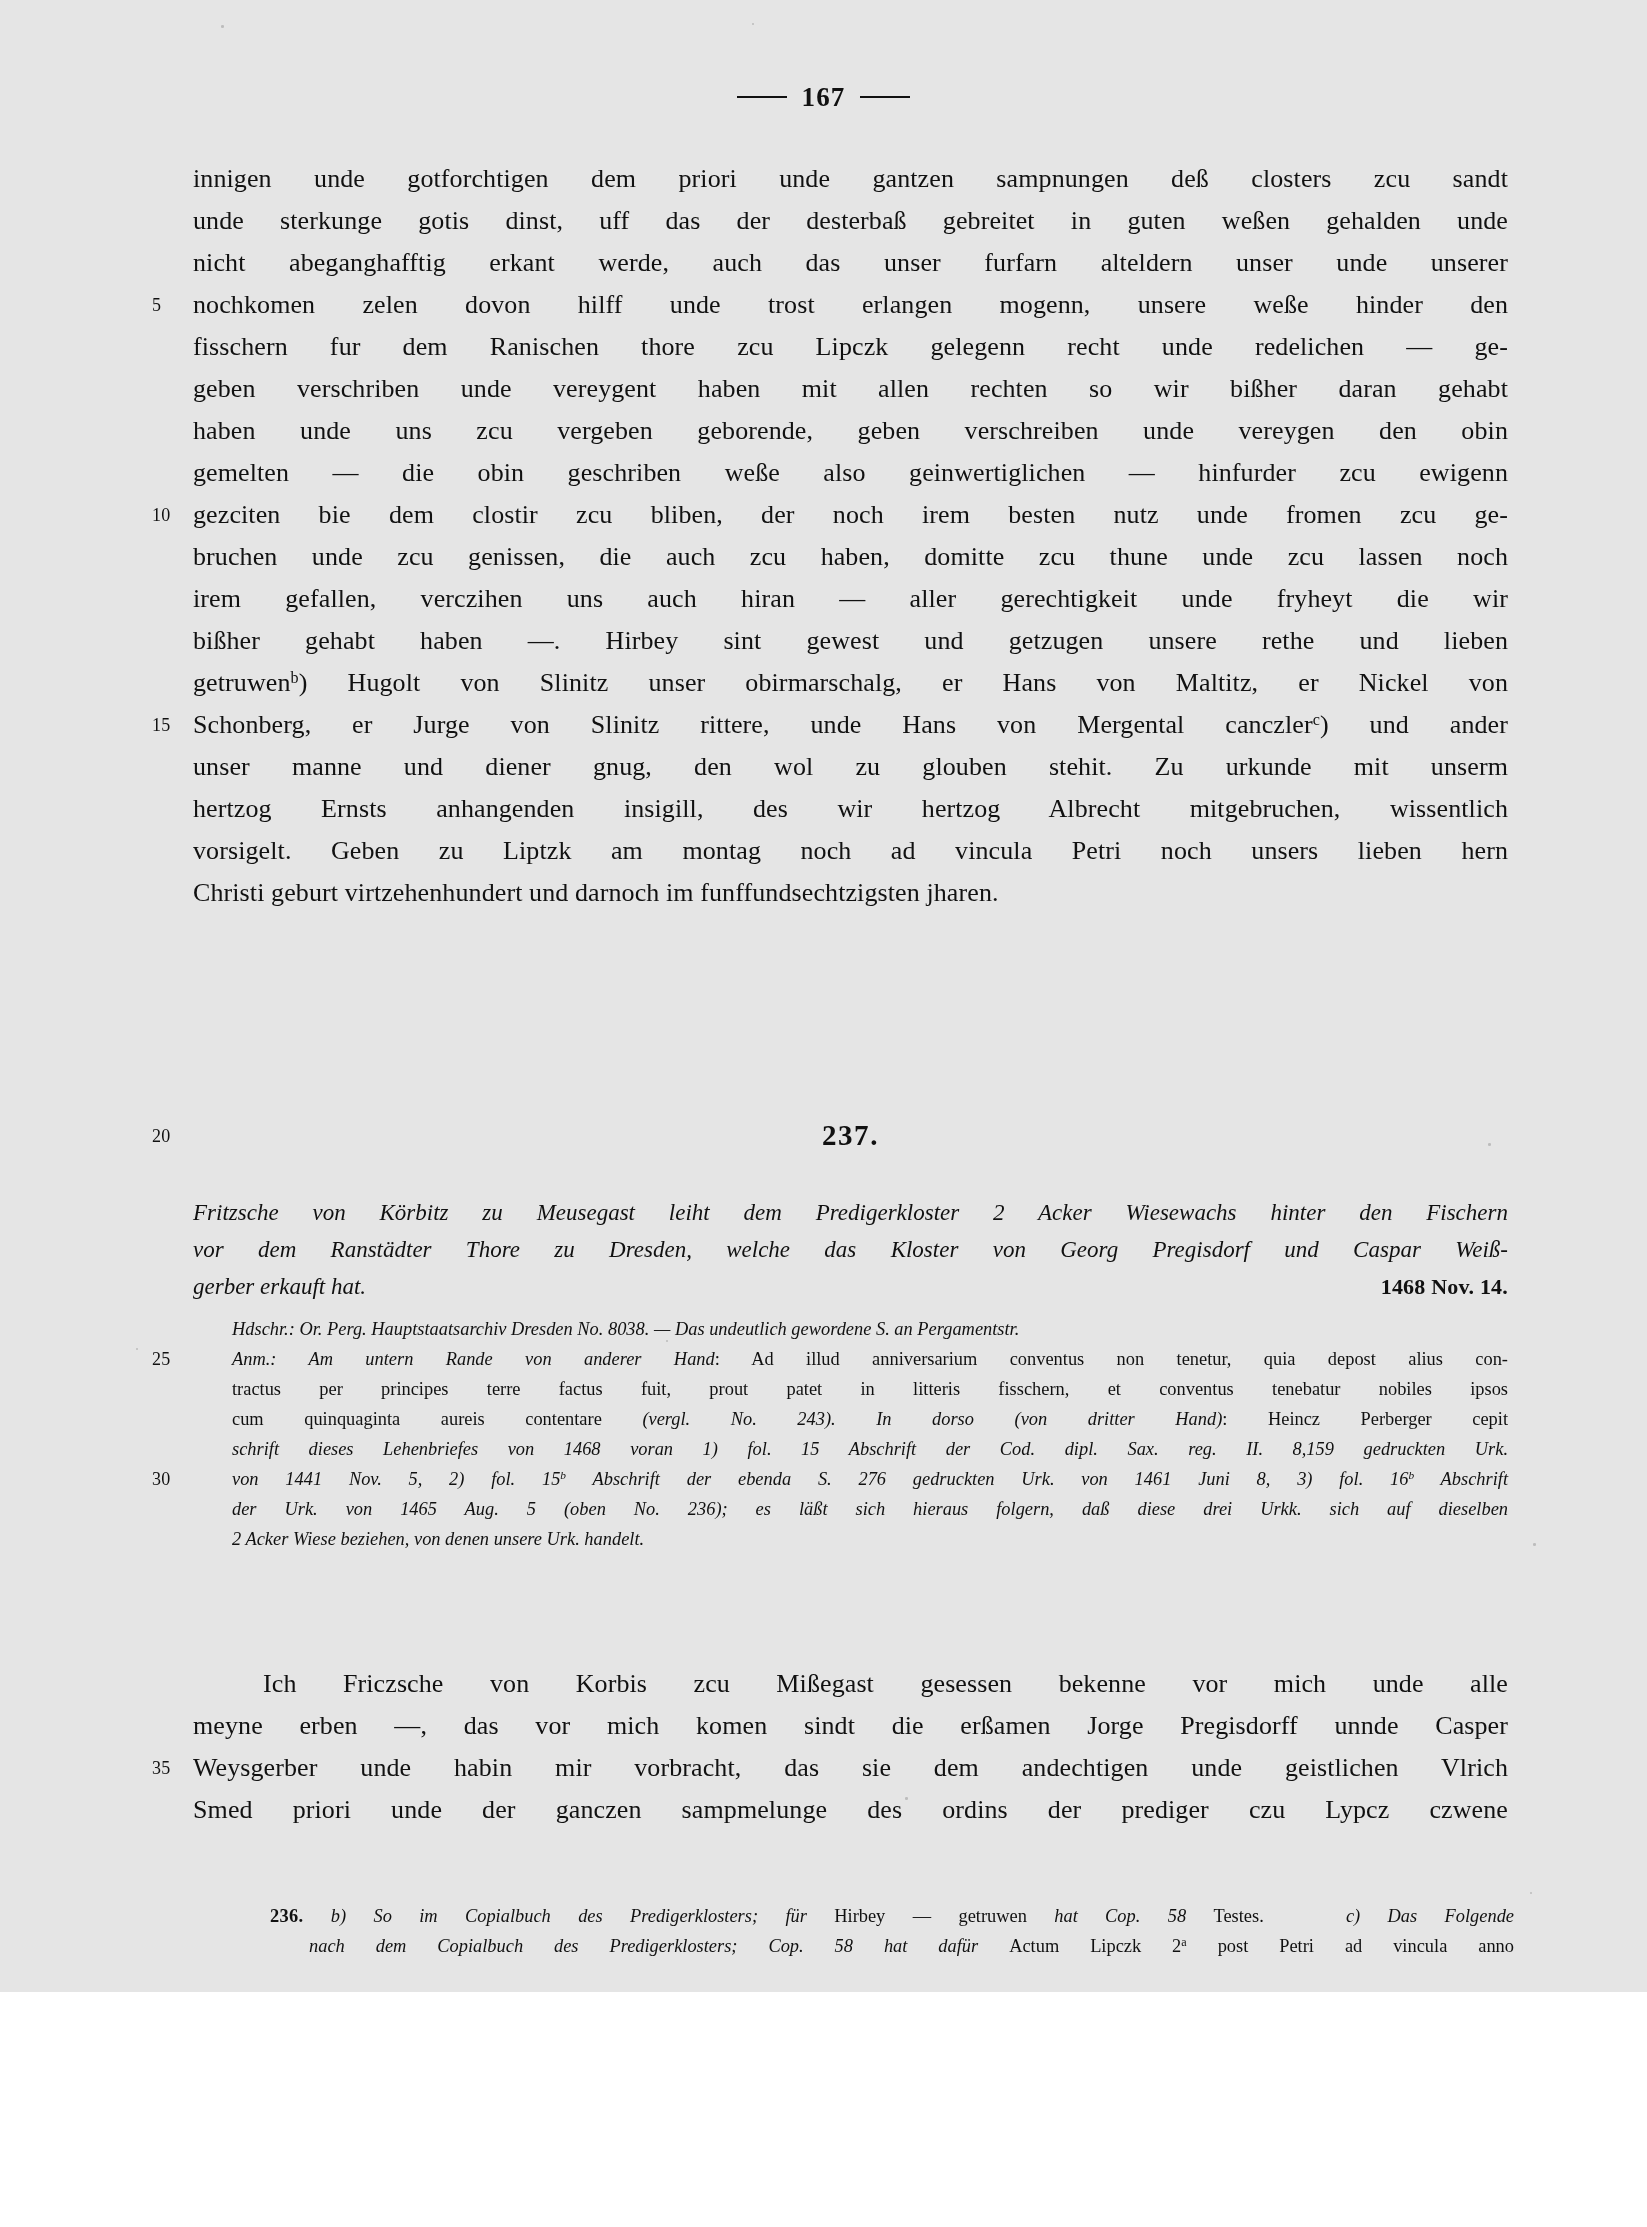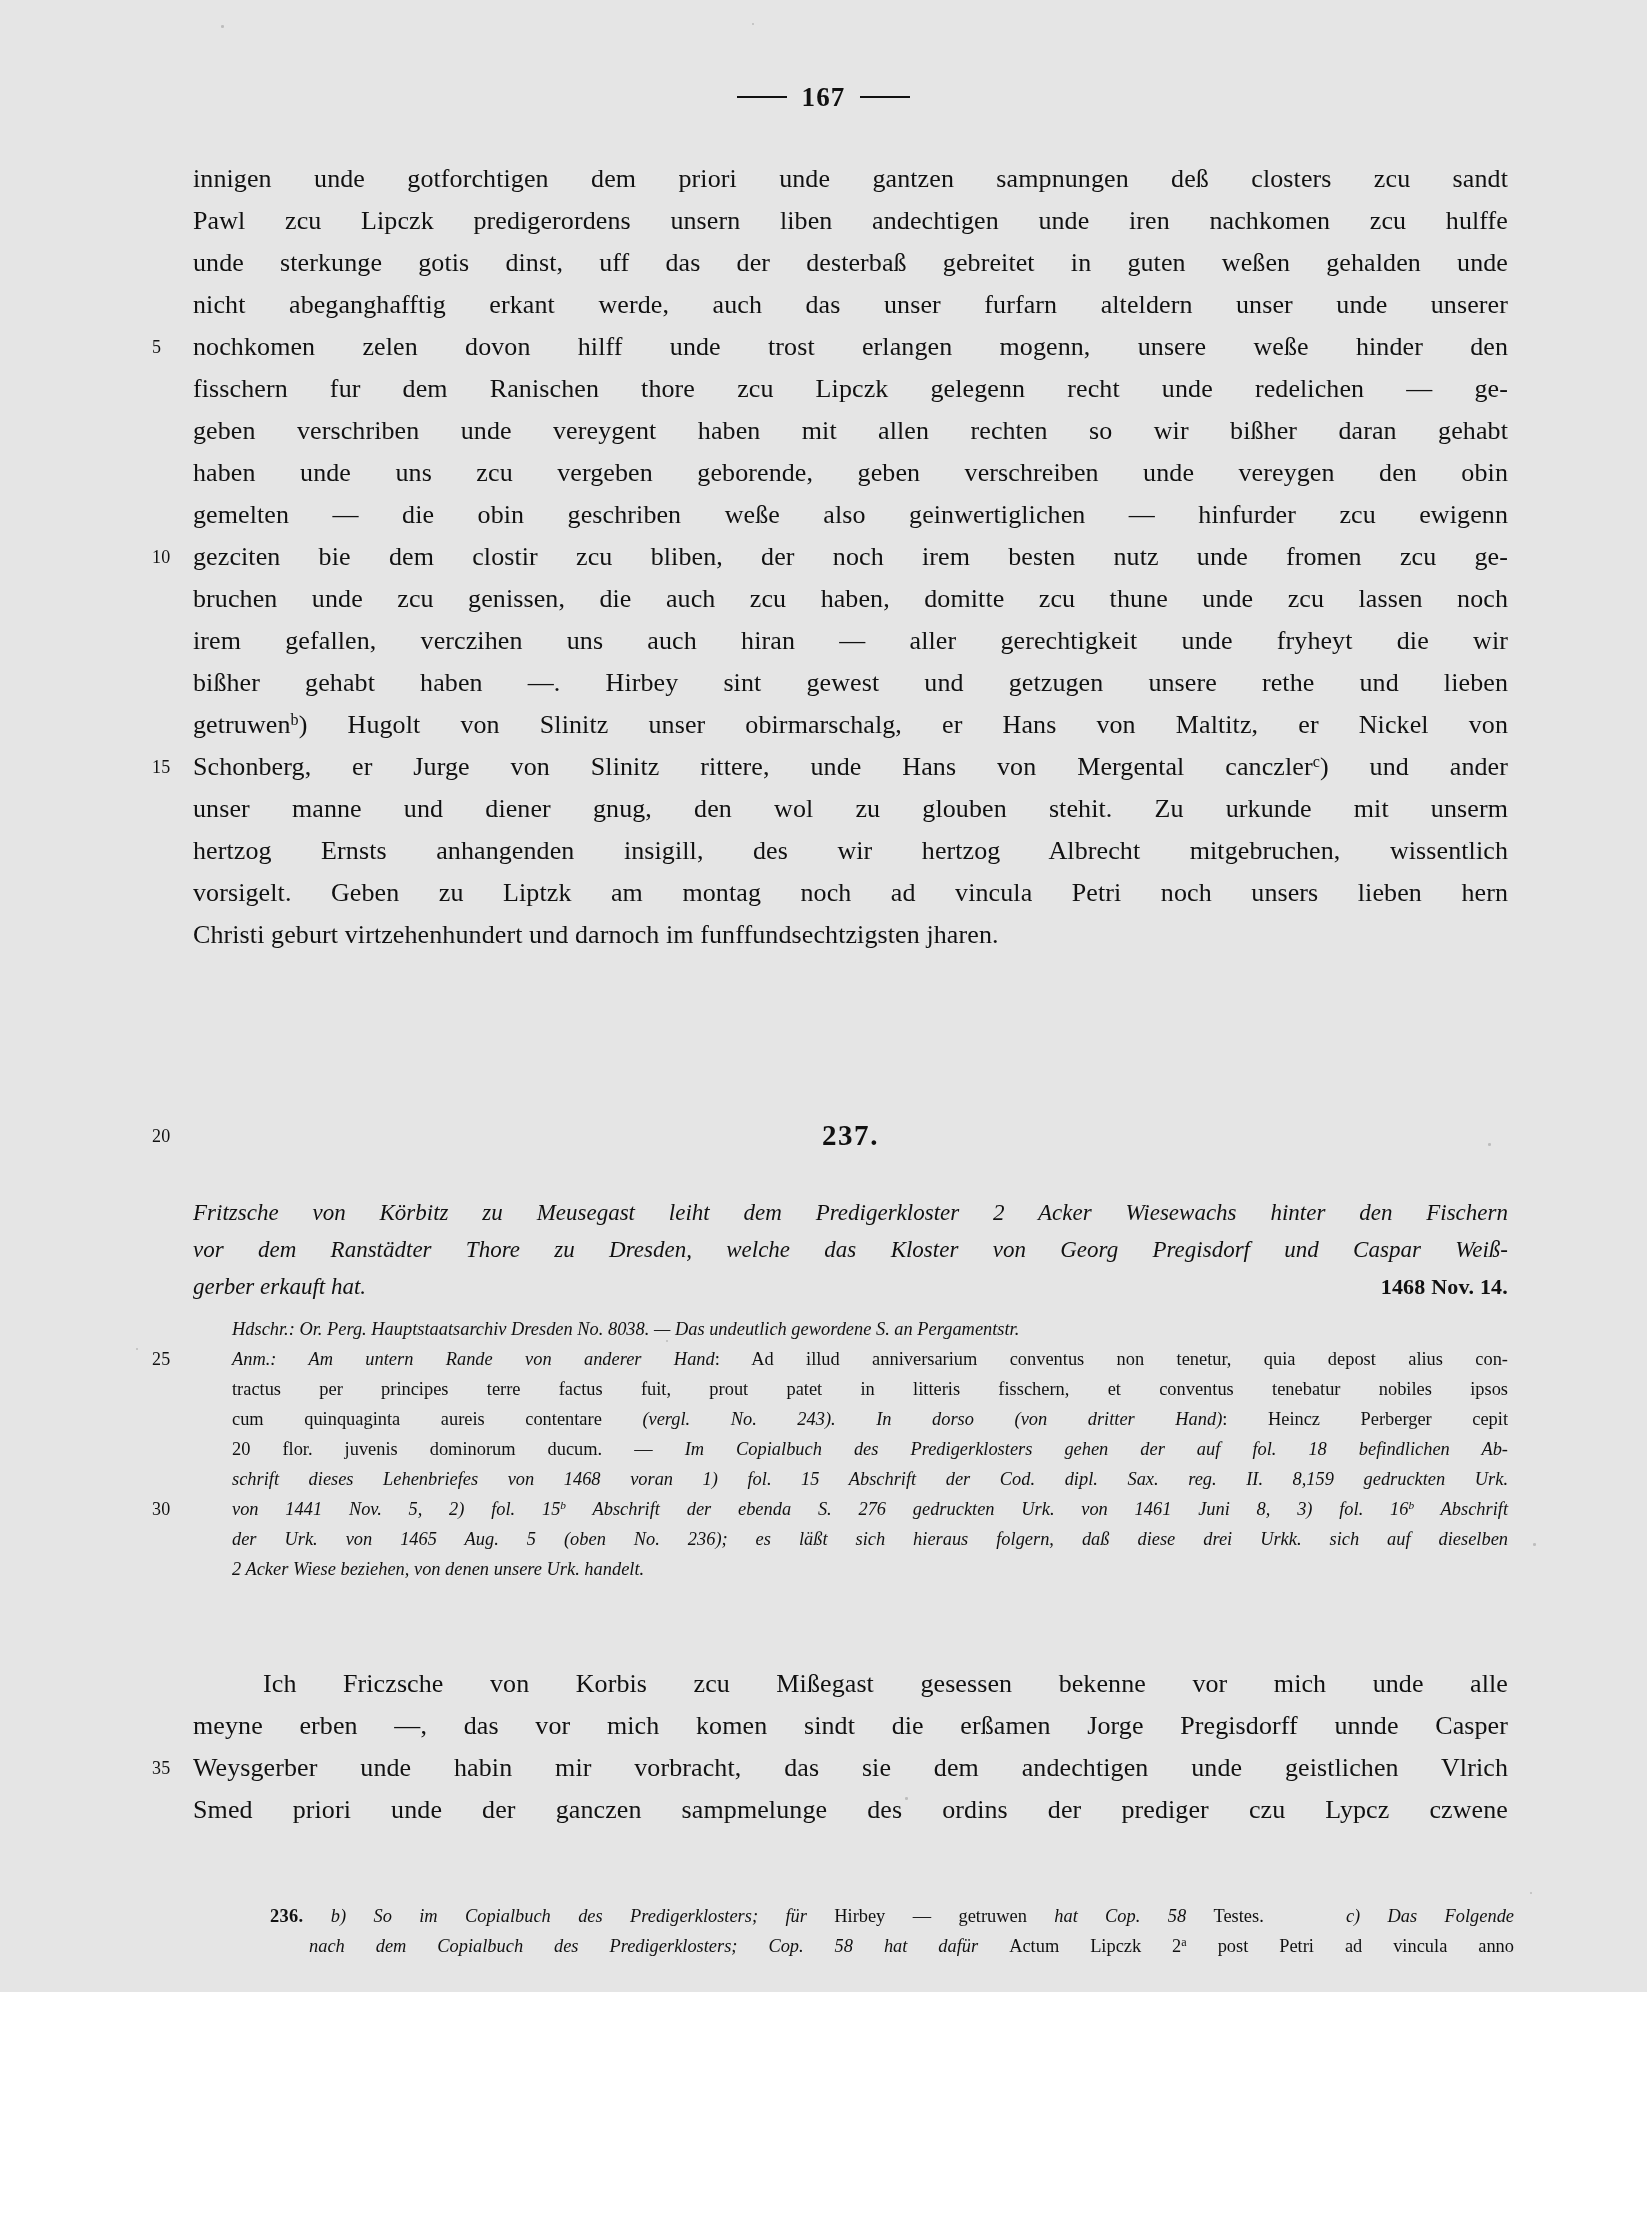--- a/index.html
+++ b/index.html
@@ -225,23 +225,20 @@
   <div class="running-head">
     <span class="rule"></span><span>167</span><span class="rule"></span>
   </div>
 
   <div class="col body-text" style="top:158px;">
 
     <div class="line">
       <span class="txt">innigen unde gotforchtigen dem priori unde gantzen sampnungen deß closters zcu sandt</span>
     </div>
     <div class="line">
-      <span class="txt">Pawl zcu Lipczk predigerordens unsern liben andechtigen unde iren nachkomen zcu hulffe</span>
-    </div>
-    <div class="line">
       <span class="txt">unde sterkunge gotis dinst, uff das der desterbaß gebreitet in guten weßen gehalden unde</span>
     </div>
     <div class="line">
       <span class="txt">nicht abeganghafftig erkant werde, auch das unser furfarn alteldern unser unde unserer</span>
     </div>
     <div class="line">
       <span class="lineno">5</span>
       <span class="txt">nochkomen zelen dovon hilff unde trost erlangen mogenn, unsere weße hinder den</span>
     </div>
     <div class="line">
@@ -323,23 +320,20 @@
     </div>
 
     <div class="aline">
       <span class="txt"><span class="rom">tractus per principes terre factus fuit, prout patet in litteris fisschern, et conventus tenebatur nobiles ipsos</span></span>
     </div>
 
     <div class="aline">
       <span class="txt"><span class="rom">cum quinquaginta aureis contentare </span><i>(vergl. No. 243). In dorso (von dritter Hand)</i><span class="rom">: Heincz Perberger cepit</span></span>
     </div>
 
-    <div class="aline">
-      <span class="txt"><span class="rom">20 flor. juvenis dominorum ducum. — </span><i>Im Copialbuch des Predigerklosters gehen der auf fol. 18 befindlichen Ab-</i></span>
-    </div>
 
     <div class="aline">
       <span class="txt"><i>schrift dieses Lehenbriefes von 1468 voran 1) fol. 15 Abschrift der Cod. dipl. Sax. reg. II. 8,159 gedruckten Urk.</i></span>
     </div>
 
     <div class="aline">
       <span class="lineno">30</span>
       <span class="txt"><i>von 1441 Nov. 5, 2) fol. 15</i><i><sup class="note">b</sup></i><i> Abschrift der ebenda S. 276 gedruckten Urk. von 1461 Juni 8, 3) fol. 16</i><i><sup class="note">b</sup></i><i> Abschrift</i></span>
     </div>
 

